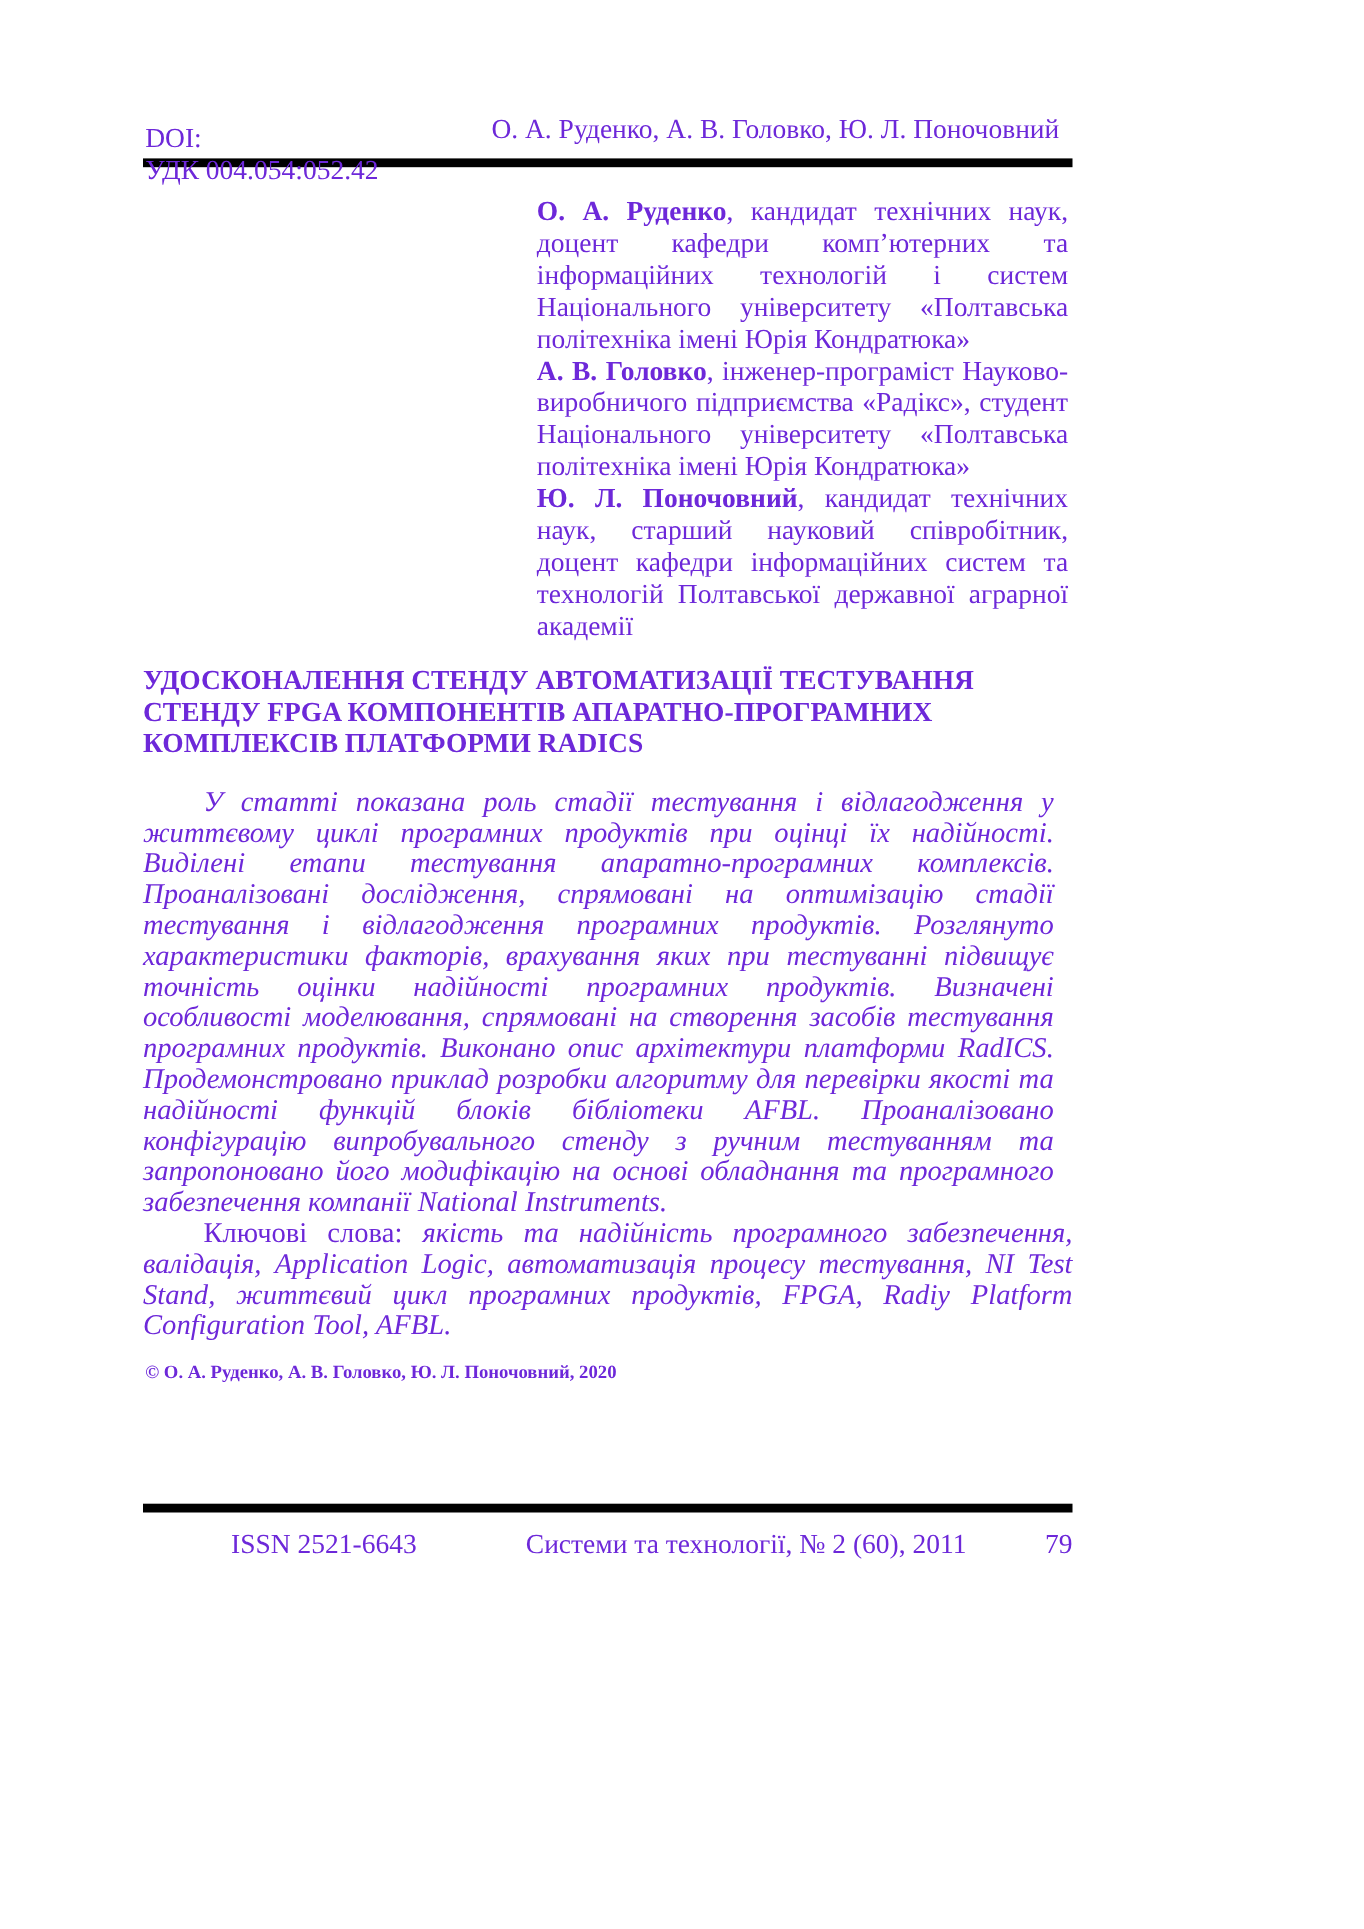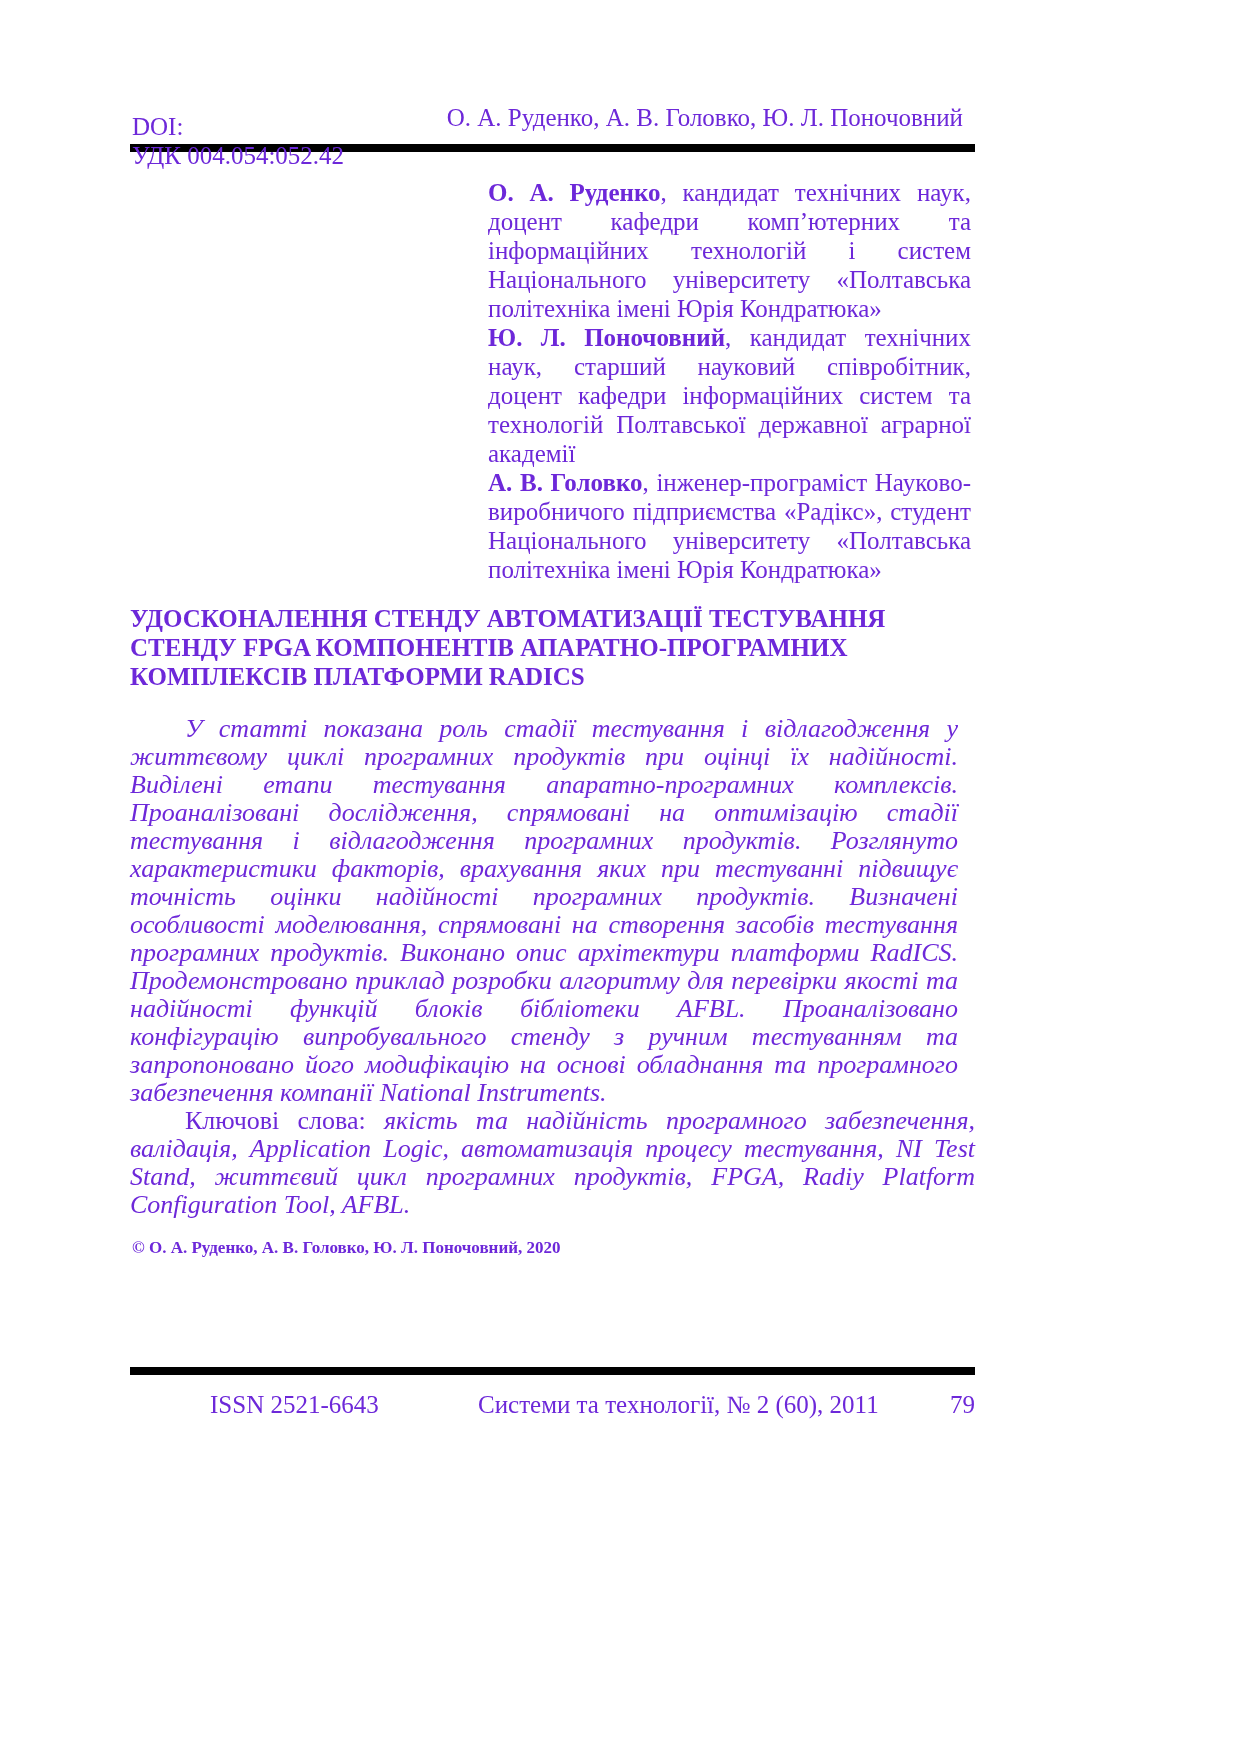--- a/index.html
+++ b/index.html
@@ -120,22 +120,22 @@
 
   <div class="running-head">О. А. Руденко, А. В. Головко, Ю. Л. Поночовний</div>
   <div class="rule rule-top"></div>
 
   <div class="content">
     <p class="doi">DOI:</p>
     <p class="udc">УДК 004.054:052.42</p>
 
     <div class="authors">
       <p class="author"><b>О. А. Руденко</b><span>, кандидат технічних наук, доцент кафедри комп’ютерних та інформаційних технологій і систем Національного університету «Полтавська політехніка імені Юрія Кондратюка»</span></p>
+      <p class="author"><b>А. В. Головко</b><span>, інженер-програміст Науково-виробничого підприємства «Радікс», студент Національного університету «Полтавська політехніка імені Юрія Кондратюка»</span></p>
       <p class="author"><b>Ю. Л. Поночовний</b><span>, кандидат технічних наук, старший науковий співробітник, доцент кафедри інформаційних систем та технологій Полтавської державної аграрної академії</span></p>
-      <p class="author"><b>А. В. Головко</b><span>, інженер-програміст Науково-виробничого підприємства «Радікс», студент Національного університету «Полтавська політехніка імені Юрія Кондратюка»</span></p>
     </div>
 
     <h1 class="article-title">
       <div>УДОСКОНАЛЕННЯ СТЕНДУ АВТОМАТИЗАЦІЇ ТЕСТУВАННЯ</div>
       <div>СТЕНДУ FPGA КОМПОНЕНТІВ АПАРАТНО-ПРОГРАМНИХ</div>
       <div>КОМПЛЕКСІВ ПЛАТФОРМИ RADICS</div>
     </h1>
 
     <p class="abstract">У статті показана роль стадії тестування і відлагодження у життєвому циклі програмних продуктів при оцінці їх надійності. Виділені етапи тестування апаратно-програмних комплексів. Проаналізовані дослідження, спрямовані на оптимізацію стадії тестування і відлагодження програмних продуктів. Розглянуто характеристики факторів, врахування яких при тестуванні підвищує точність оцінки надійності програмних продуктів. Визначені особливості моделювання, спрямовані на створення засобів тестування програмних продуктів. Виконано опис архітектури платформи RadICS. Продемонстровано приклад розробки алгоритму для перевірки якості та надійності функцій блоків бібліотеки AFBL. Проаналізовано конфігурацію випробувального стенду з ручним тестуванням та запропоновано його модифікацію на основі обладнання та програмного забезпечення компанії National Instruments.</p>
 

